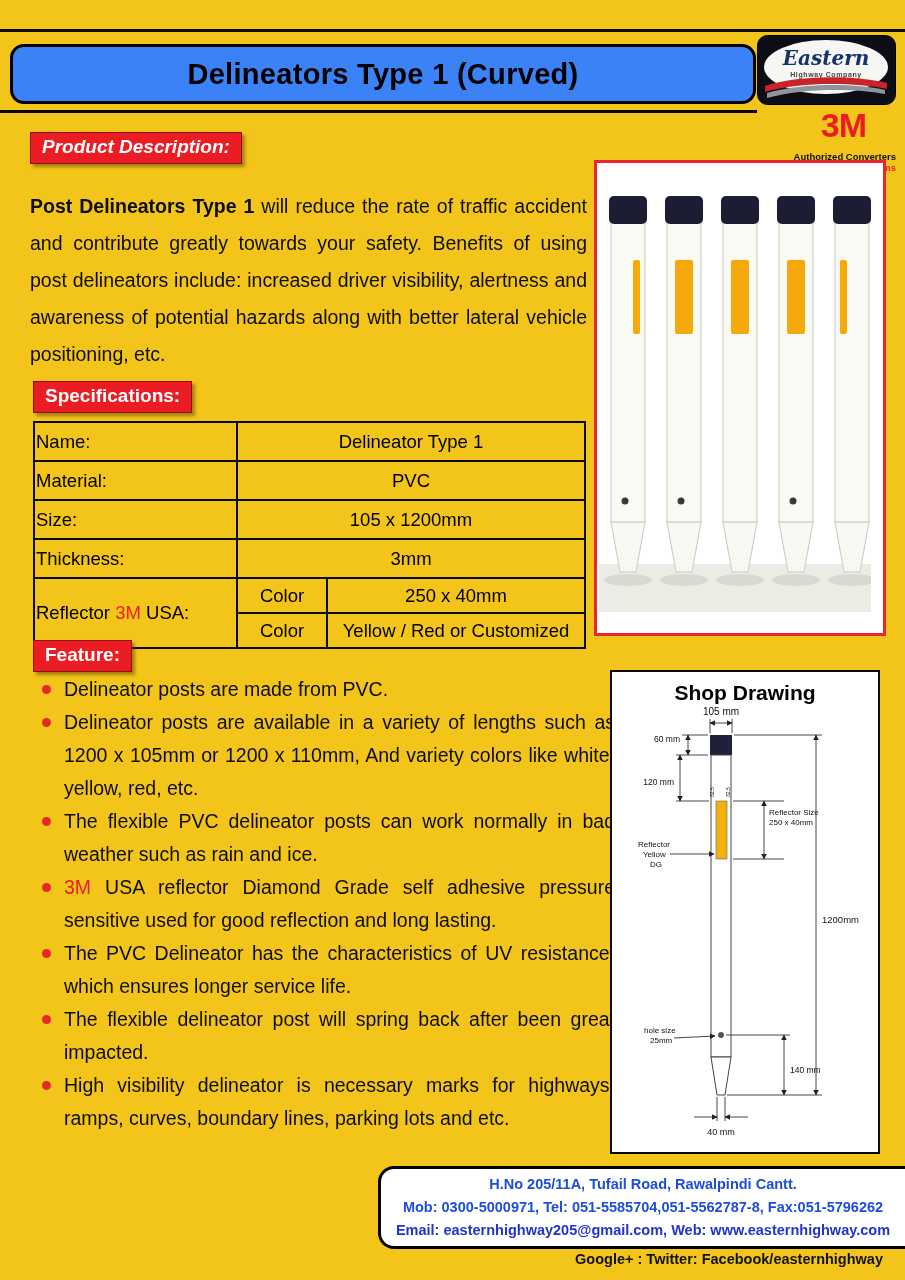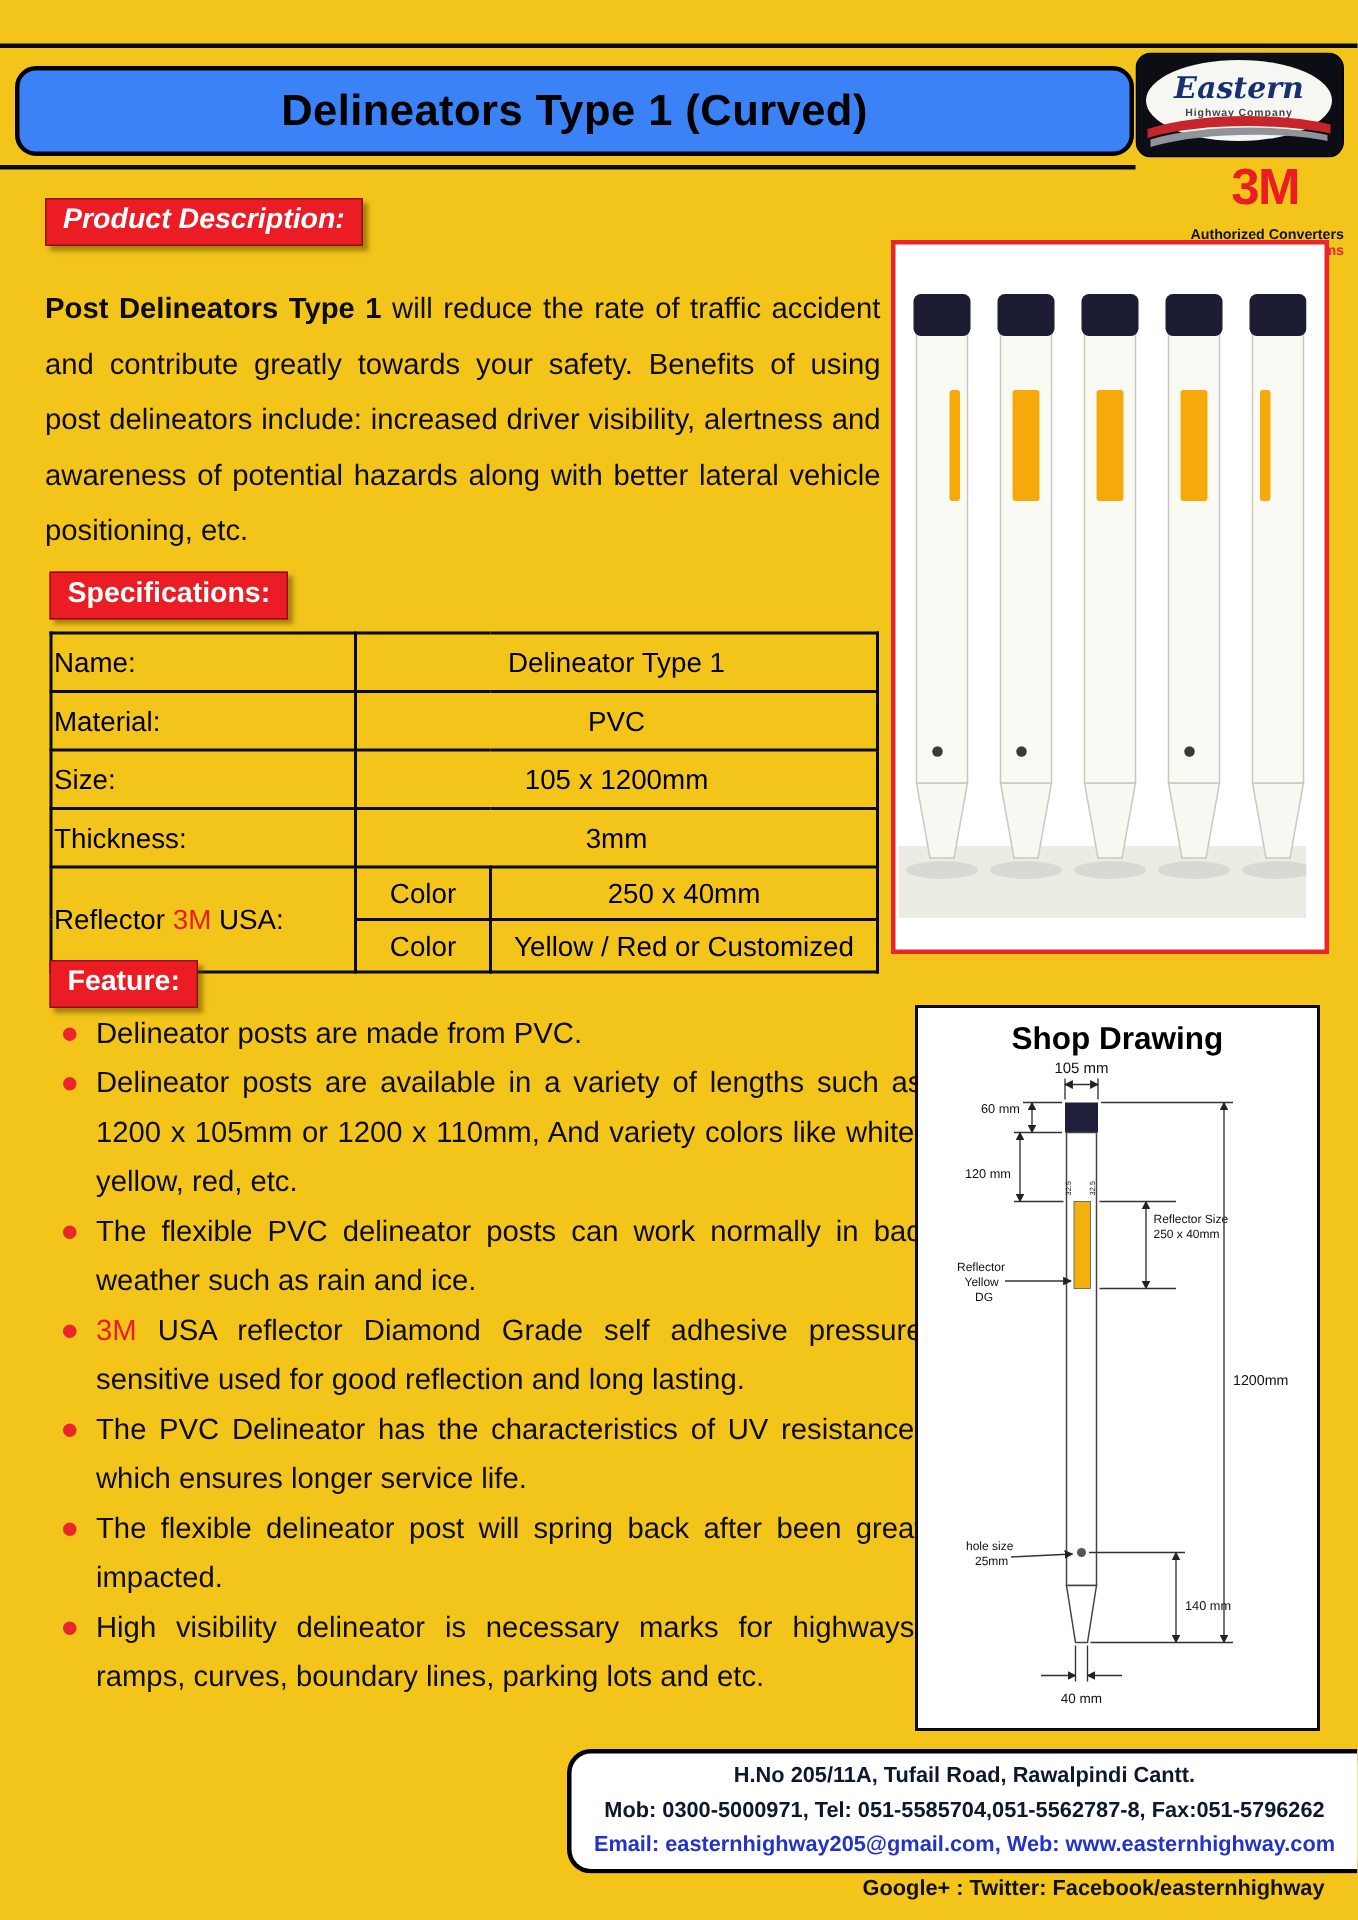--- a/index.html
+++ b/index.html
@@ -55,21 +55,21 @@
   .drawing-box { left:610px; top:670px; width:266px; height:480px; background:#fff; border:2px solid #0a0a0a; }
   .drawing-title { margin-top:9px; text-align:center; font-size:21px; font-weight:bold; color:#000; }
   .drawing-box svg { display:block; margin:0 auto; }
   svg text { font-family:"Liberation Sans", sans-serif; fill:#111; }
   .dim { stroke:#333; stroke-width:0.9; fill:none; }
 
   
   .footer-box { position:absolute; right:0; top:1166px; width:524px; height:77px; background:#fff;
     border:3px solid #000; border-right:none; border-radius:16px 0 0 16px;
     display:flex; flex-direction:column; align-items:center; justify-content:center; }
-  .footer-line { font-size:14.5px; font-weight:bold; color:#0f172a; line-height:23px; white-space:nowrap; }
+  .footer-line { font-size:14.5px; font-weight:bold; color:#1d4ed8; line-height:23px; white-space:nowrap; }
   .footer-online { color:#2233CC; }
   .social { right:22px; top:1251px; font-size:14.5px; font-weight:bold; color:#111; }
 
   .eh-script { font-family:"DejaVu Serif", serif; font-style:italic; font-weight:bold; font-size:20px; fill:#17316f; }
   .eh-sub { font-size:7px; fill:#444; letter-spacing:0.6px; font-weight:bold; }
 </style>
 </head>
 <body>
 
 <div class="rule" style="left:0; top:29px; width:905px;"></div>

